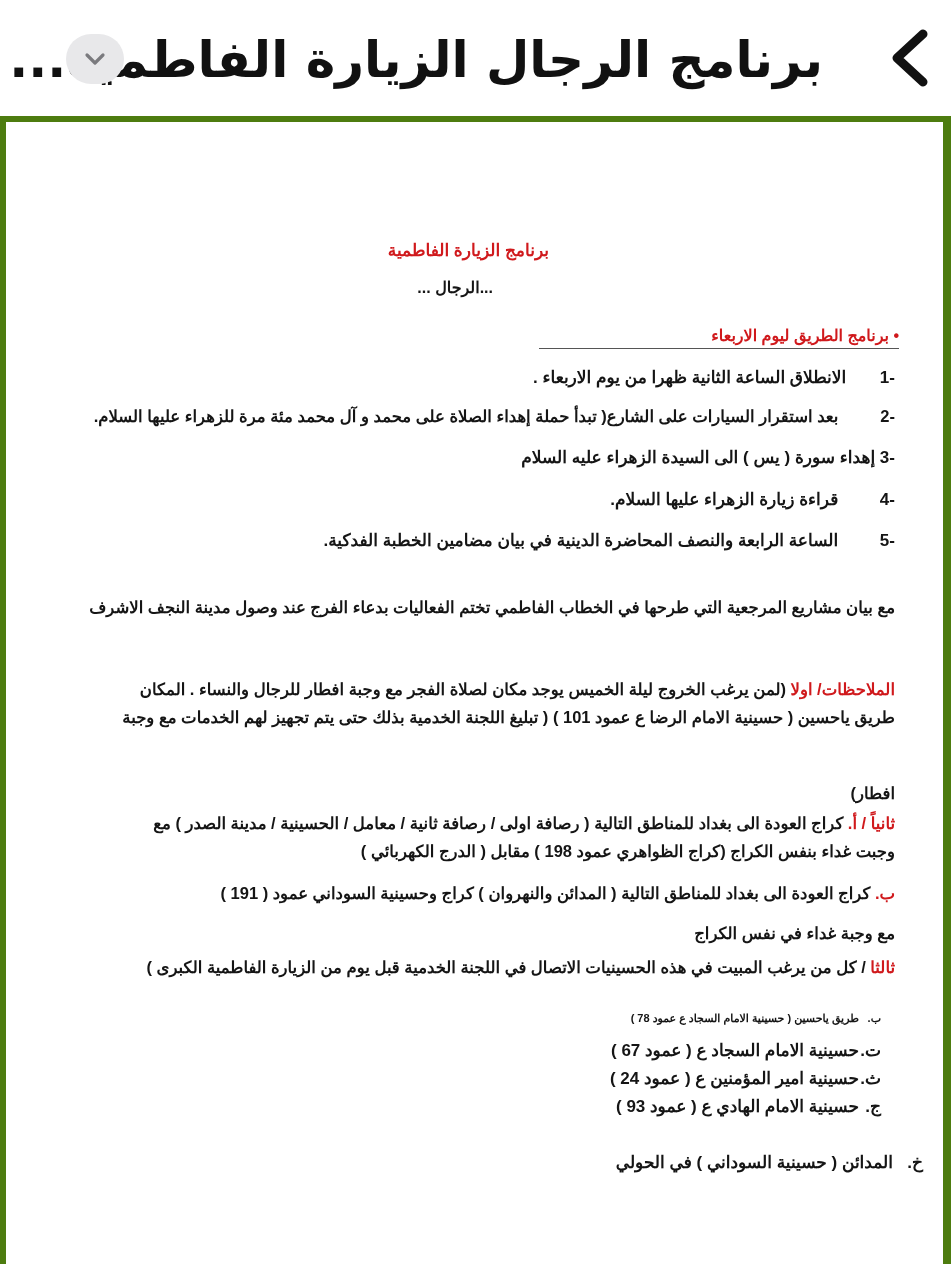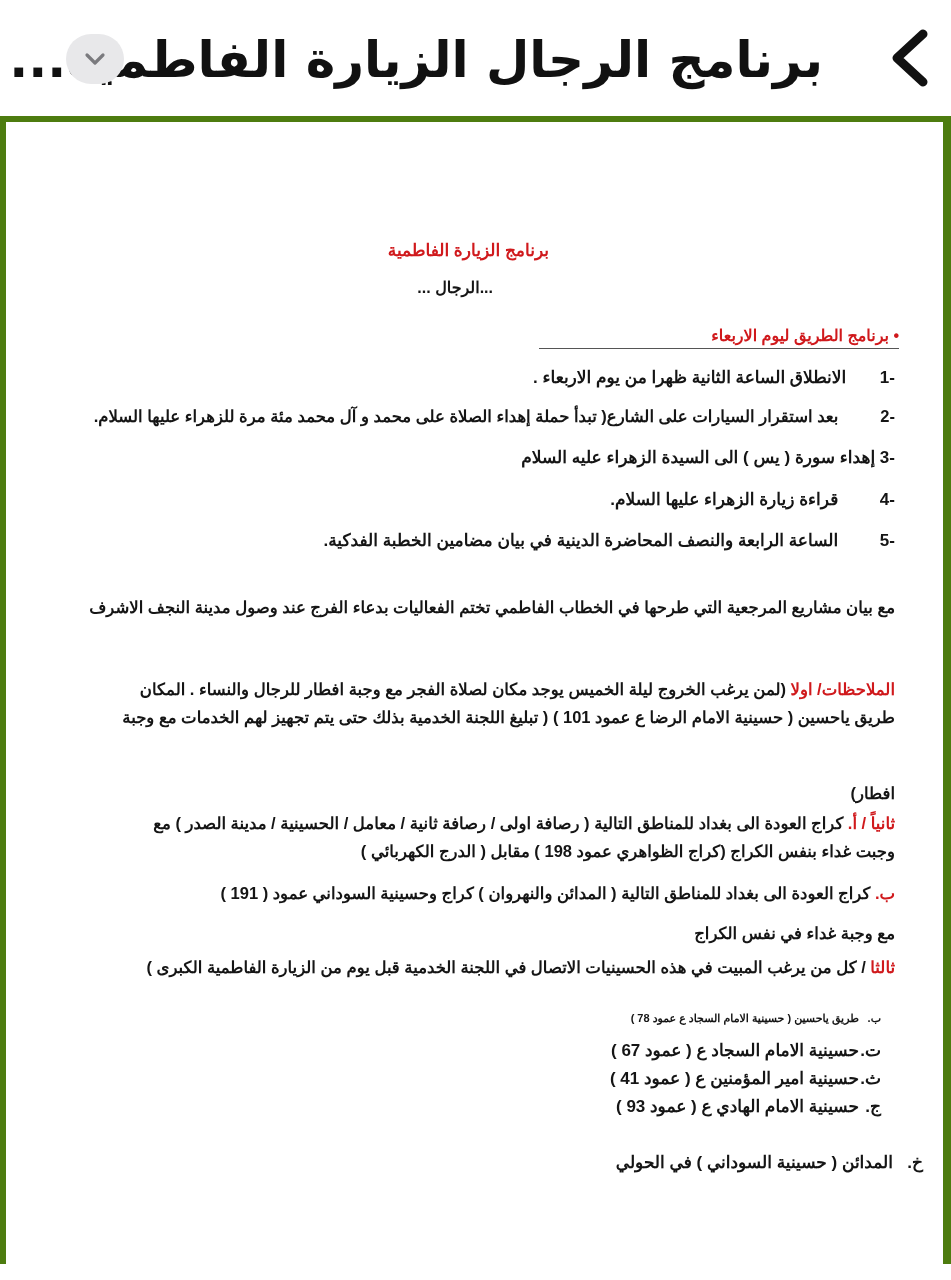--- a/index.html
+++ b/index.html
@@ -84,21 +84,21 @@
         <span class="red">ثالثا</span><span> / كل من يرغب المبيت في هذه الحسينيات الاتصال في اللجنة الخدمية قبل يوم من الزيارة الفاطمية الكبرى )</span>
       </div>
 
       <div class="line" style="right:62px; top:890px; font-size:11px;">
         <span style="display:inline-block; width:22px;">ب.</span><span>طريق ياحسين ( حسينية الامام السجاد ع عمود 78 )</span>
       </div>
       <div class="line" style="right:62px; top:918px; font-size:17px;">
         <span style="display:inline-block; width:22px;">ت.</span><span>حسينية الامام السجاد ع ( عمود 67 )</span>
       </div>
       <div class="line" style="right:62px; top:946px; font-size:17px;">
-        <span style="display:inline-block; width:22px;">ث.</span><span>حسينية امير المؤمنين ع ( عمود 41 )</span>
+        <span style="display:inline-block; width:22px;">ث.</span><span>حسينية امير المؤمنين ع ( عمود 24 )</span>
       </div>
       <div class="line" style="right:62px; top:974px; font-size:17px;">
         <span style="display:inline-block; width:22px;">ج.</span><span>حسينية الامام الهادي ع ( عمود 93 )</span>
       </div>
       <div class="line" style="right:20px; top:1030px; font-size:17px;">
         <span style="display:inline-block; width:30px;">خ.</span><span>المدائن ( حسينية السوداني ) في الحولي</span>
       </div>
 
     </div>
   </div>

